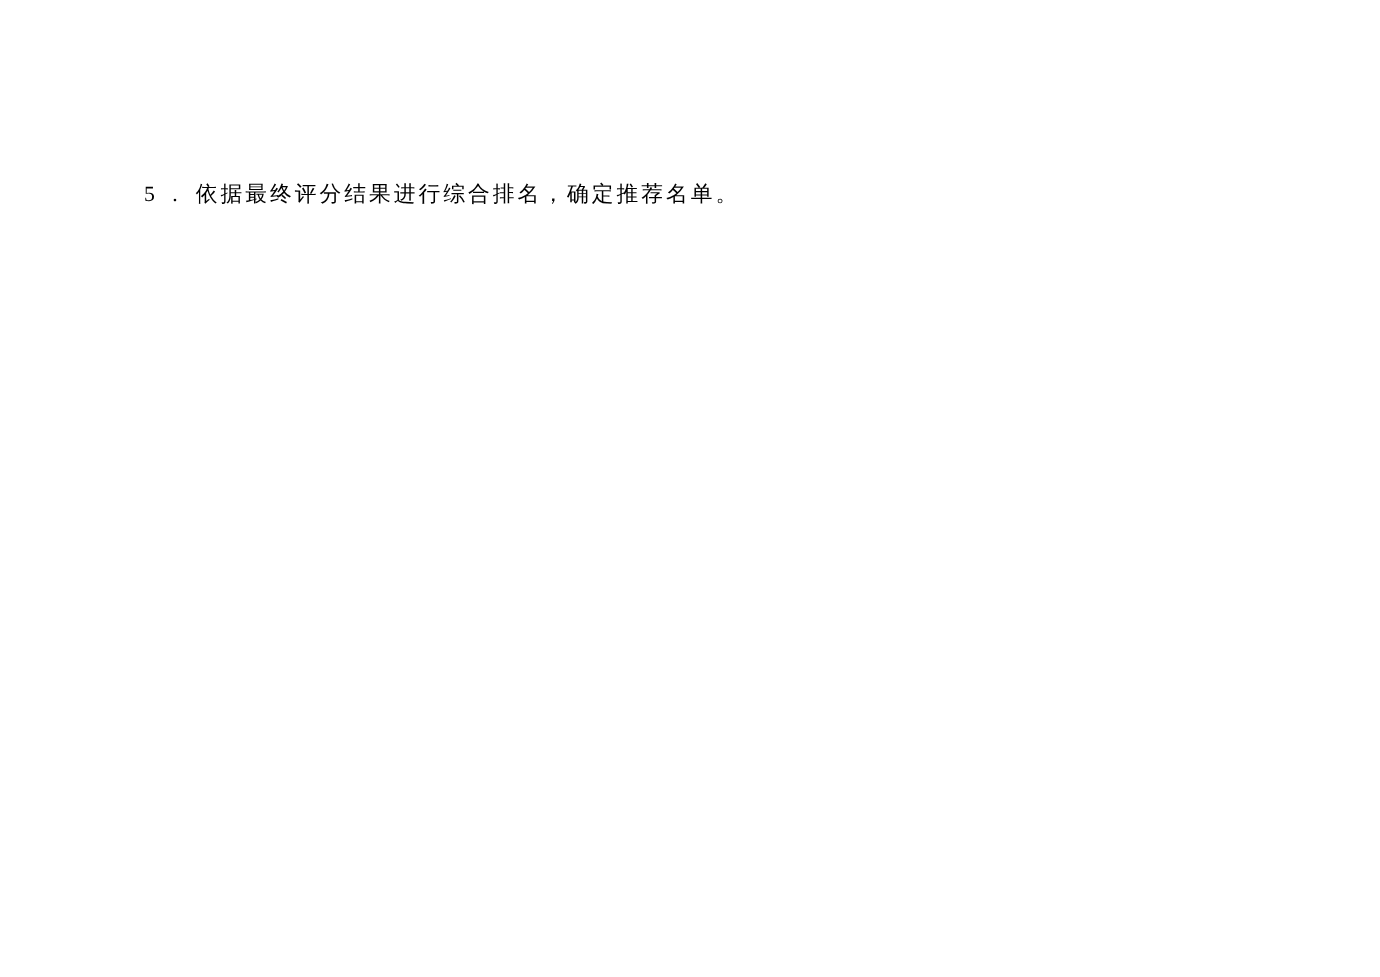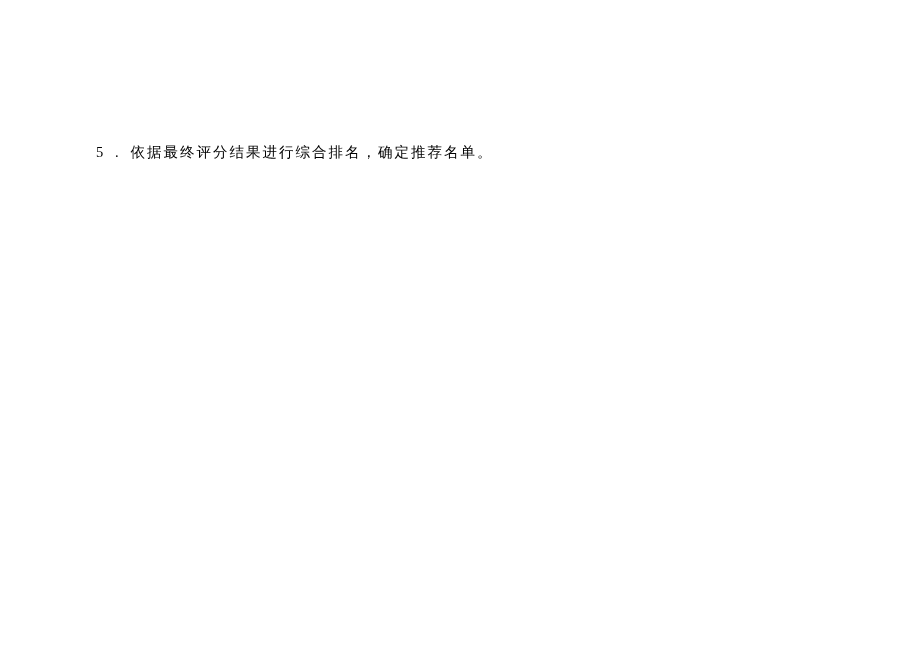--- a/index.html
+++ b/index.html
@@ -18,21 +18,20 @@
       position: absolute;
       top: 119px;
       left: 96px;
       right: 96px;
     }
     .list-item {
       font-size: 14.5px;
       color: #000000;
       letter-spacing: 2px;
       line-height: 1.6;
-      margin-top: 22px;
     }
     .item-number {
       margin-right: 8px;
       letter-spacing: 4px;
     }
   </style>
 </head>
 <body>
 
 <div class="content">

